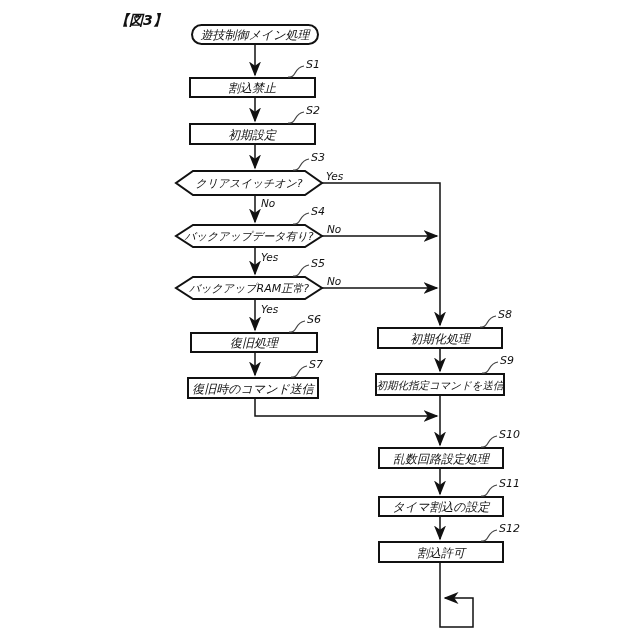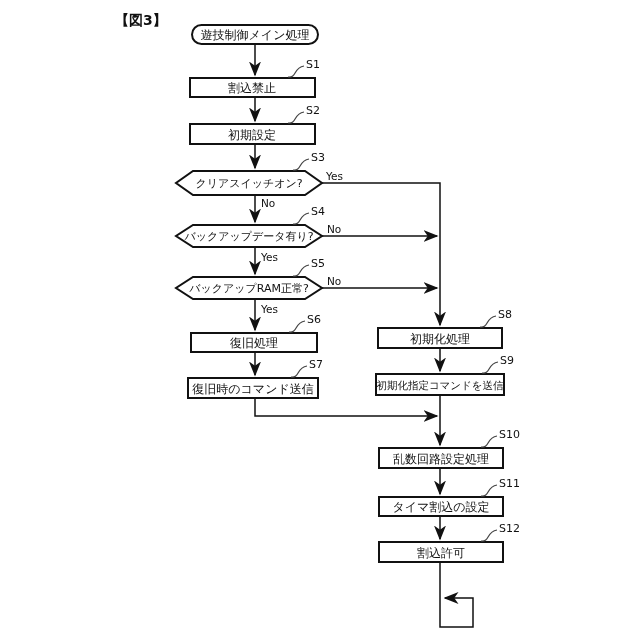--- a/index.html
+++ b/index.html
@@ -7,20 +7,21 @@
     padding: 0;
     background: #ffffff;
     font-family: "DejaVu Sans", "Liberation Sans", sans-serif;
   }
   .page {
     position: relative;
     width: 534px;
     height: 640px;
     background: #ffffff;
     overflow: hidden;
+    font-style: italic;
   }
   svg { display: block; }
   text {
     fill: #111111;
     font-family: "DejaVu Sans", "Liberation Sans", sans-serif;
   }
   .node-label { font-size: 12px; }
   .node-label-small { font-size: 10.5px; }
   .hex-label { font-size: 11px; }
   .step-label { font-size: 11px; }

